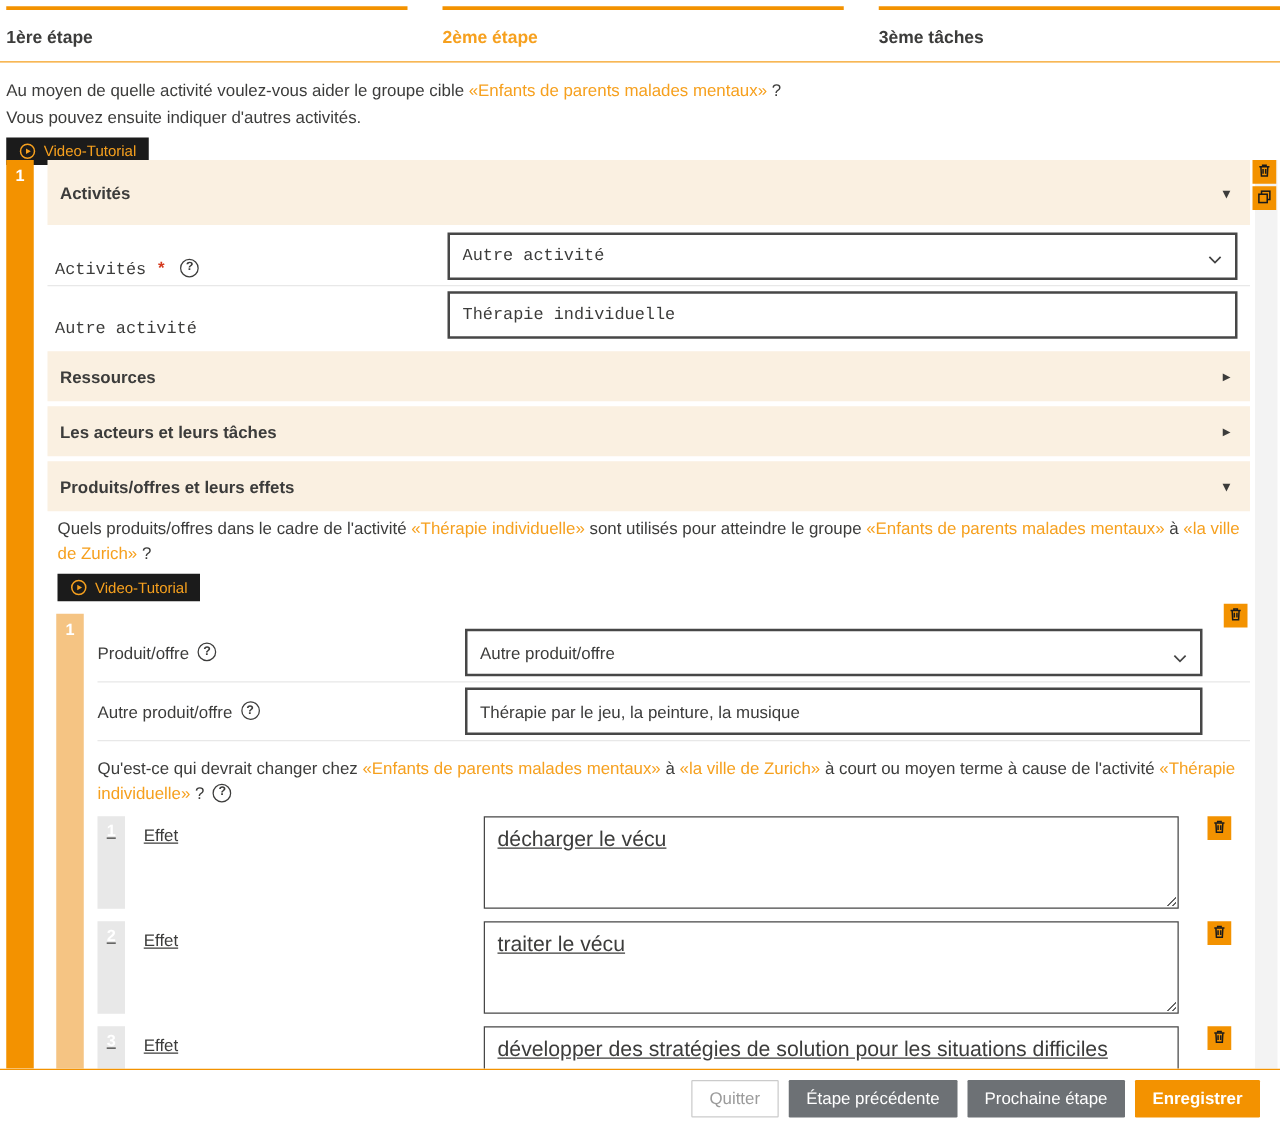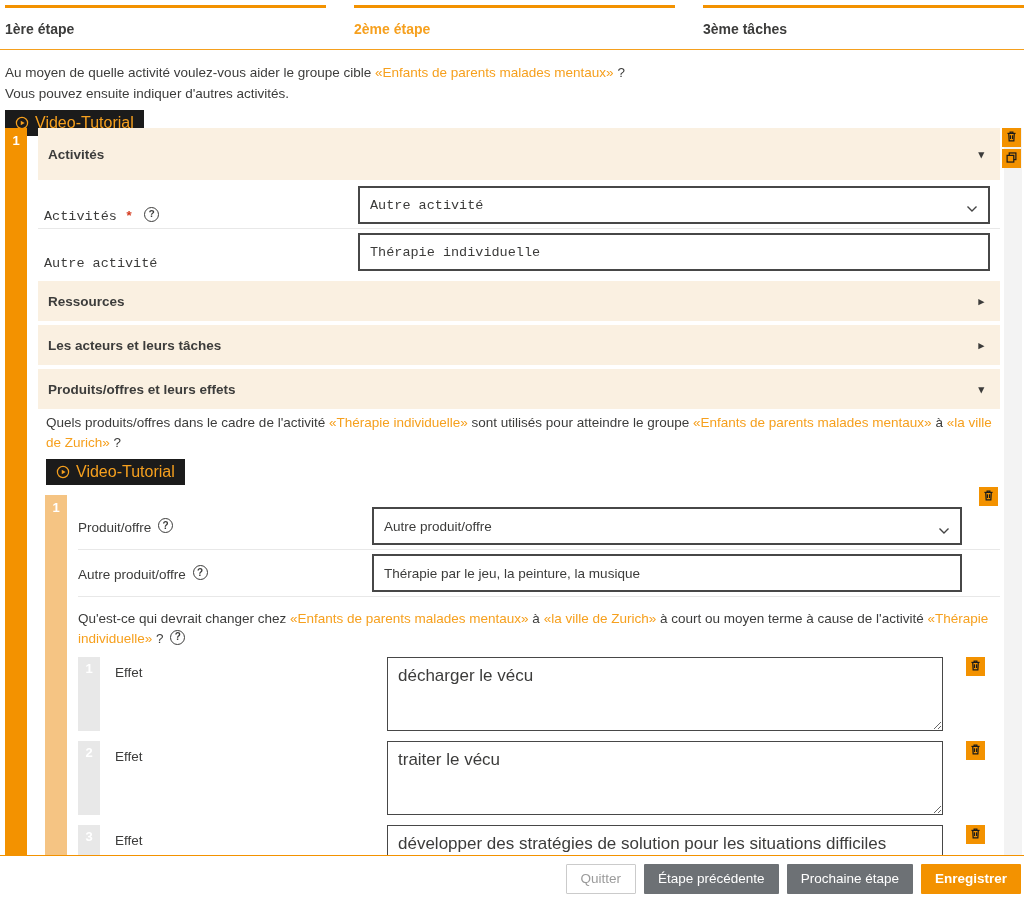--- a/index.html
+++ b/index.html
@@ -8,21 +8,21 @@
 
   
   .tabs { display:flex; gap:28px; padding:5px 0 0 5px; border-bottom:1px solid #f5a01e; height:50px; }
   .tab { flex:1; border-top:3px solid #f39200; padding-top:13px; font-weight:bold; font-size:14px; cursor:pointer; }
   .tab.active { color:#f6a01e; }
 
   
   .intro { padding:12px 10px 0 5px; line-height:21px; }
   .hl { color:#f6a01e; }
   .video-btn { display:inline-flex; align-items:center; gap:6px; background:#1b1b1b; color:#f6a01e;
-    border:none; font-family:inherit; font-size:16px; padding:4px 10px; margin:6px 0 0 0; cursor:pointer; }
+    border:none; font-family:inherit; font-size:12px; padding:4px 10px; margin:6px 0 0 0; cursor:pointer; }
   .video-btn svg { display:block; }
 
   
   .block1 { position:absolute; top:128px; left:0; right:0; height:727px; overflow:hidden; }
   .numbar { position:absolute; top:0; bottom:0; width:22px; background:#f39200; color:#fff;
     font-weight:bold; font-size:13px; text-align:center; padding-top:5px; }
   .block1 > .numbar { left:5px; }
   .rail { position:absolute; top:0; bottom:0; right:2px; width:18px; background:#f3f3f3; }
   .sq-btn { position:absolute; width:19px; height:19px; background:#f39200; border:none; cursor:pointer;
     display:flex; align-items:center; justify-content:center; padding:0; }
@@ -61,33 +61,33 @@
   .sub-block { position:relative; margin-top:10px; }
   .sub-block > .numbar { left:7px; background:#f5c483; }
   .sub-content { margin-left:40px; position:relative; padding-top:8px; }
   .btn-del-sub { top:-8px; right:2px; }
   .srow { display:flex; align-items:center; padding:4px 0; }
   .srow .lbl { width:294px; flex:none; }
   .srow .field { flex:1; position:relative; margin-right:38px; }
   .sdiv { border-top:1px solid #e8e8e8; }
   .q2 { margin-top:12px; line-height:20px; }
 
-  .effects { margin-top:8px; }
+  .effects { margin-top:8px;text-decoration:underline; }
   .erow { position:relative; display:flex; align-items:stretch; margin-bottom:10px; }
   .ebar { width:22px; flex:none; background:#e8e8e8; color:#fff; font-weight:bold; font-size:13px;
     text-align:center; padding-top:4px; }
   .erow .lbl { width:287px; flex:none; padding:8px 0 0 15px; }
   .erow textarea { flex:1; margin-right:57px; height:74px; border:1.5px solid #474747; font-family:inherit;
     font-size:17px; color:#3c3c3b; padding:8px 10px; resize:vertical; }
   .btn-del-effect { top:0; right:15px; }
 
   
   .footer { position:absolute; left:0; right:0; bottom:0; height:46px; background:#fff;
     border-top:1px solid #f39200; display:flex; align-items:center; justify-content:flex-end;
-    gap:8px; padding-right:3px; }
+    gap:8px; padding-right:16px; }
   .fbtn { height:30px; padding:0 14px; font-family:inherit; font-size:13.5px; border:none;
     cursor:pointer; border-radius:1px; }
   .fbtn.ghost { background:#fff; color:#9b9b9b; border:1px solid #cbcbcb; }
   .fbtn.gray { background:#6d7175; color:#fff; }
   .fbtn.orange { background:#f39200; color:#fff; font-weight:bold; }
 </style>
 </head>
 <body>
 
 <div class="tabs">

